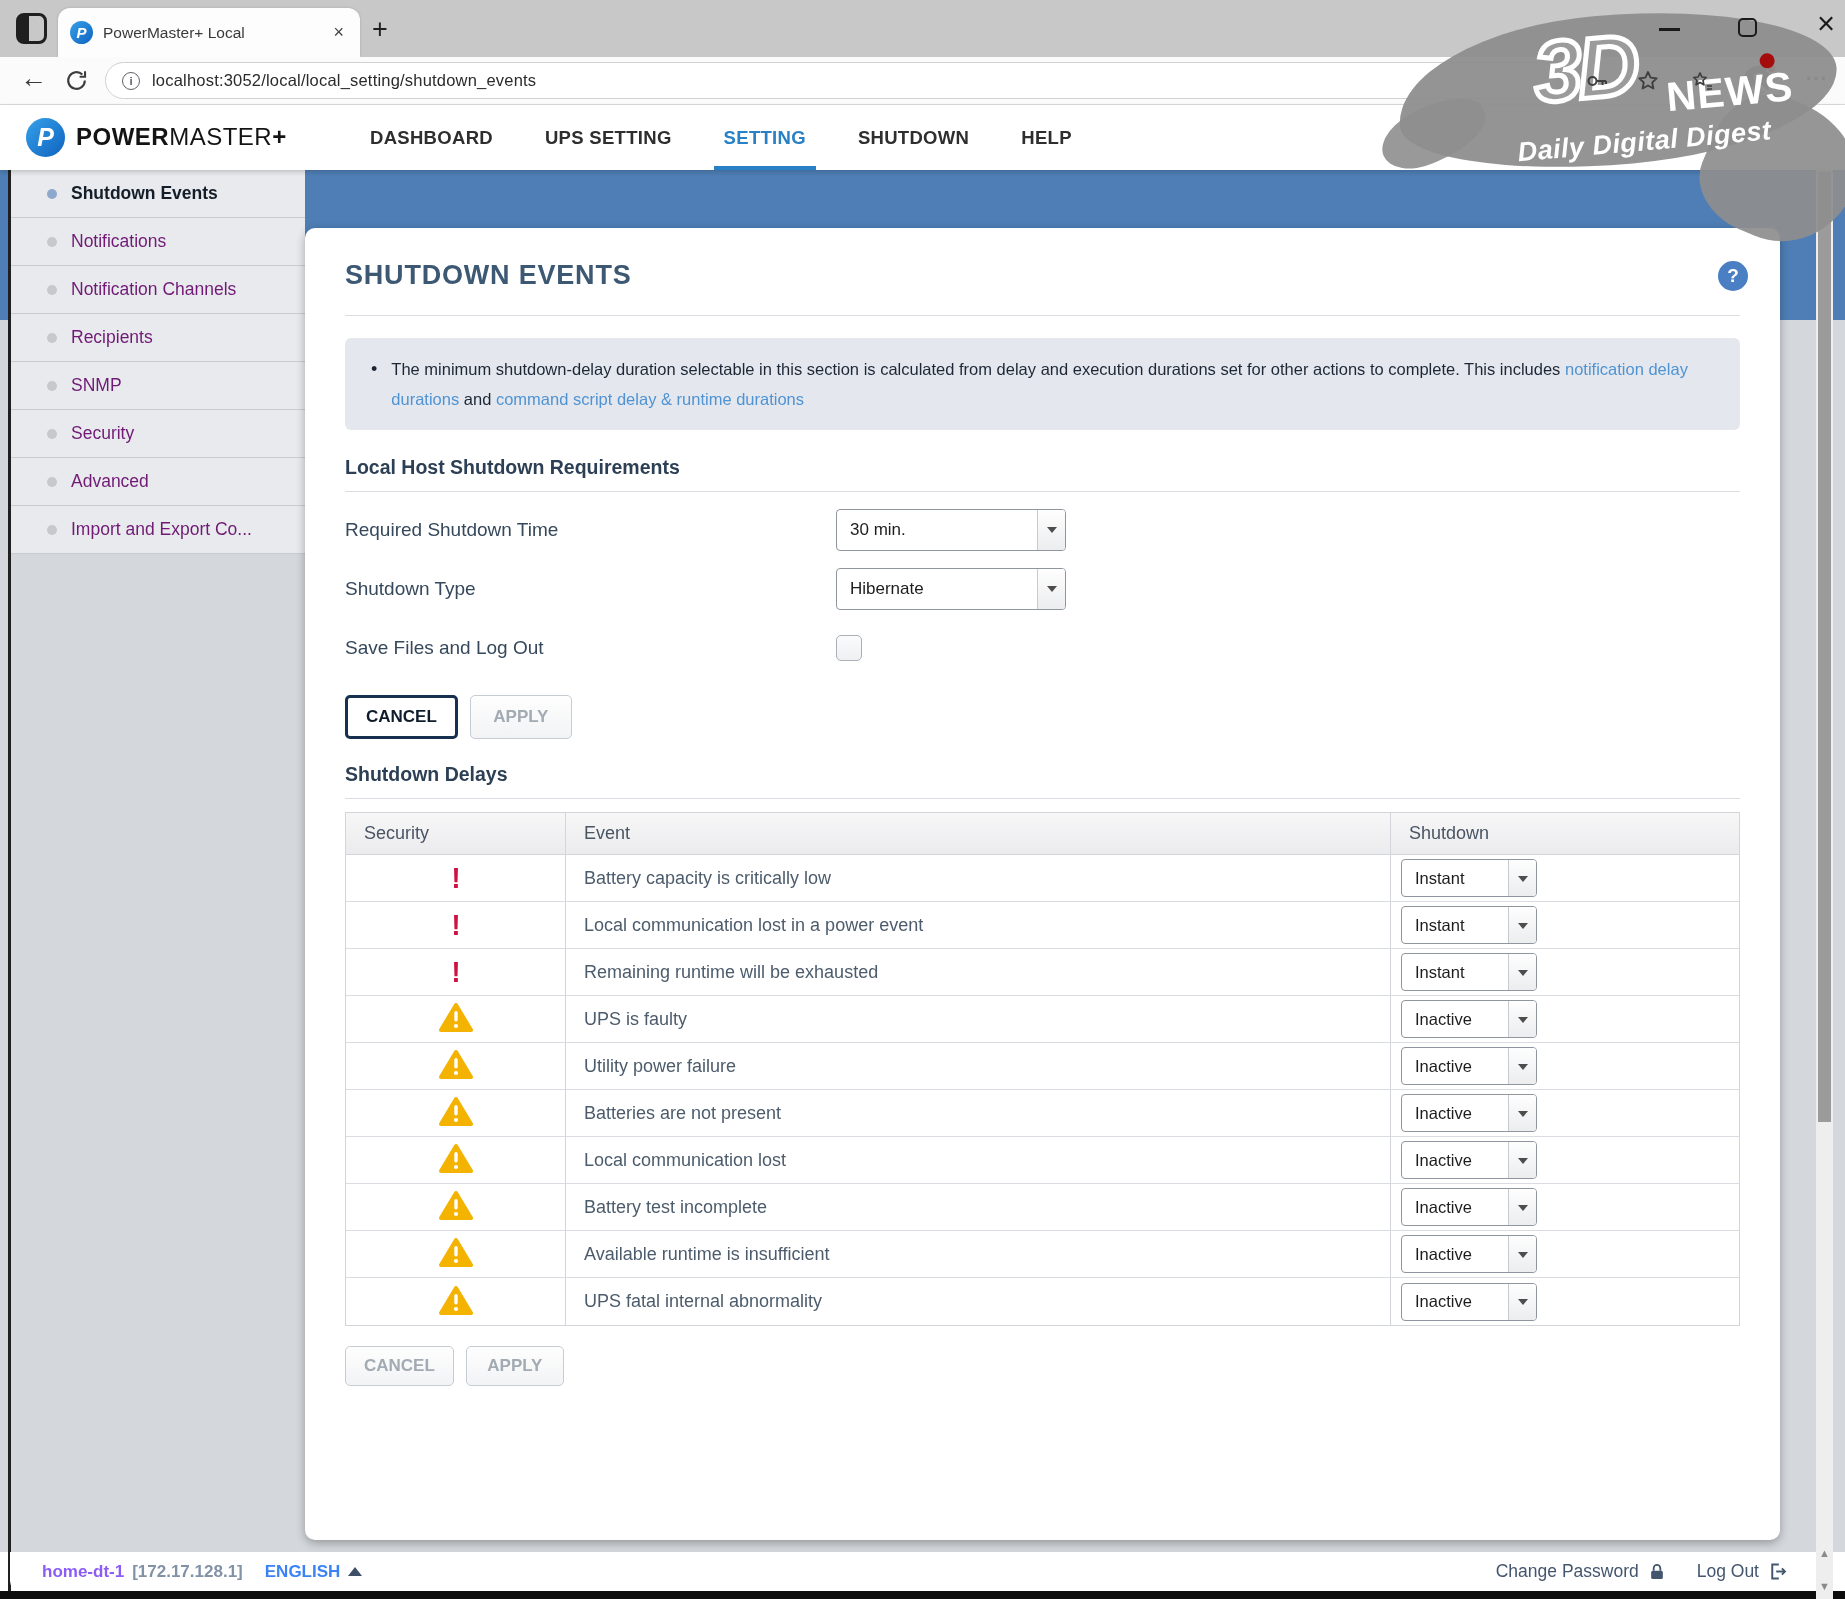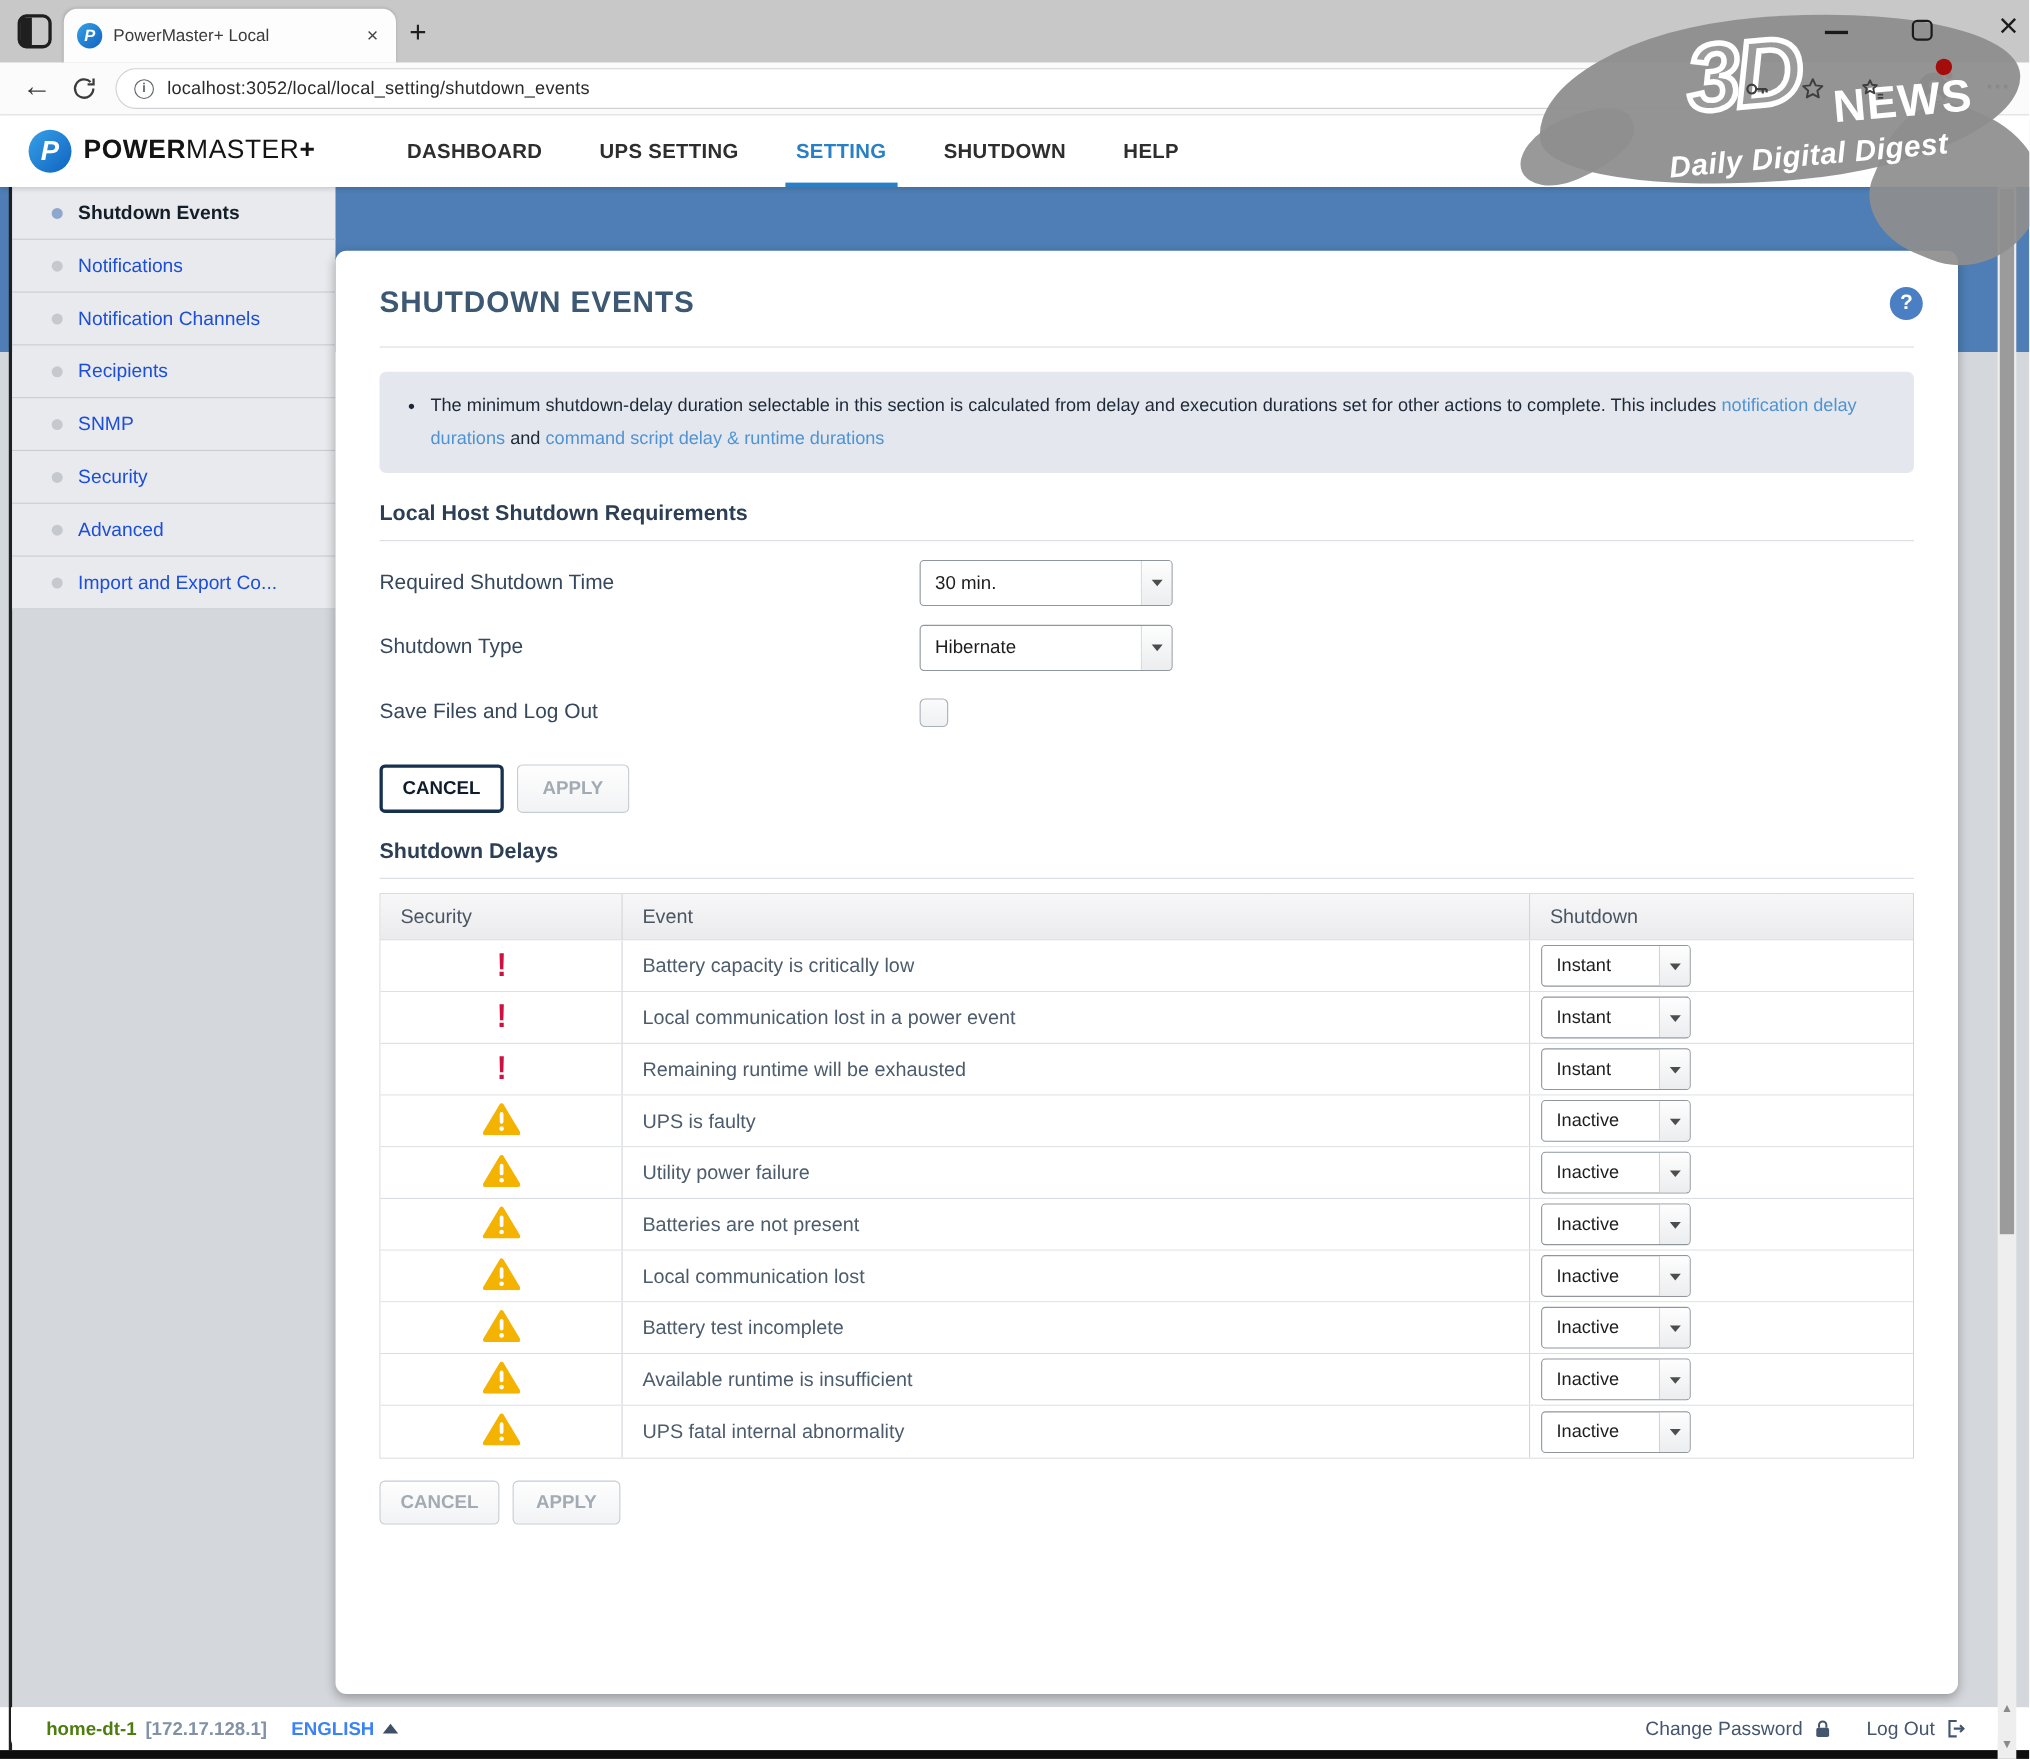--- a/index.html
+++ b/index.html
@@ -56,21 +56,21 @@
   
   .band { position:absolute; left:0; top:170px; width:1845px; height:150px; background:#4e7eb5; }
   .pagebg { position:absolute; left:0; top:320px; width:1845px; height:1232px; background:#d4d8dc; }
   .window-edge { position:absolute; left:8px; top:170px; width:3px; height:1421px; background:#202020; }
 
   
   .sidebar { position:absolute; left:11px; top:170px; width:294px; z-index:2; }
   .sidebar-head { height:150px; background:#4e7eb5; display:flex; align-items:flex-end; padding:0 0 28px 30px; }
   .sidebar-title { color:#fff; font-size:28px; font-weight:bold; letter-spacing:13px; }
   .menu { background:#e8eaed; }
-  .menu-item { height:48px; display:flex; align-items:center; padding-left:36px; border-bottom:1px solid #c9cdd2; font-size:17.5px; color:#1d4ed8; }
+  .menu-item { height:48px; display:flex; align-items:center; padding-left:36px; border-bottom:1px solid #c9cdd2; font-size:17.5px; color:#701a75; }
   .menu-item .bullet { width:10px; height:10px; border-radius:50%; background:#c5c9ce; margin-right:14px; flex:0 0 auto; }
   .menu-item.active { color:#141e29; font-weight:bold; }
   .menu-item.active .bullet { background:#8ea7cd; }
 
   
   .card { position:absolute; left:305px; top:228px; width:1475px; height:1312px; background:#fff; border-radius:10px; box-shadow:0 3px 10px rgba(0,0,0,.3); padding:0 40px; z-index:2; }
   .card-titlerow { margin-top:32px; display:flex; align-items:center; justify-content:space-between; }
   .card-title { font-size:27px; font-weight:600; color:#3c5872; letter-spacing:.8px; }
   .help-circle { width:30px; height:30px; border-radius:50%; background:#4b7fc3; color:#fff; font-size:19px; font-weight:bold; display:flex; align-items:center; justify-content:center; margin-right:-8px; }
   .h-divider { height:1px; background:#dadde1; margin-top:24px; }
@@ -109,21 +109,21 @@
   .td.c-urg { justify-content:center; }
   .td.c-evt { padding-left:18px; font-size:18px; color:#4d5c6c; }
   .td.c-sd  { padding-left:10px; }
   .crit-mark { color:#ce1141; font-size:30px; font-weight:900; line-height:1; transform:scaleX(.9); }
   .row-sel { width:136px; height:38px; }
   .row-sel .sel-val { font-size:16.5px; }
 
   
   .footer { position:absolute; left:10px; top:1552px; width:1806px; height:39px; background:#fff; border-radius:0 0 10px 10px; display:flex; align-items:center; justify-content:space-between; padding:0 28px 0 32px; z-index:4; }
   .foot-left { display:flex; align-items:center; gap:8px; font-size:17px; }
-  .foot-host { font-weight:bold; color:#4d7c0f; }
+  .foot-host { font-weight:bold; color:#8b5cf6; }
   .foot-ip { color:#8292a6; font-weight:bold; }
   .foot-lang { margin-left:14px; font-weight:bold; color:#3b82f6; display:flex; align-items:center; gap:8px; }
   .tri-up { width:0; height:0; border-left:7px solid transparent; border-right:7px solid transparent; border-bottom:9px solid #3e5068; }
   .foot-right { display:flex; align-items:center; gap:30px; font-size:17.5px; color:#44566e; }
   .foot-link { display:flex; align-items:center; gap:8px; }
   .blackstrip { position:absolute; left:0; top:1591px; width:1845px; height:8px; background:#0d0d0d; }
 
   
   .scroll-track { position:absolute; left:1816px; top:168px; width:17px; height:1431px; background:#eeeeee; }
   .scroll-thumb { position:absolute; left:1818px; top:172px; width:13px; height:950px; background:#9b9b9b; }

